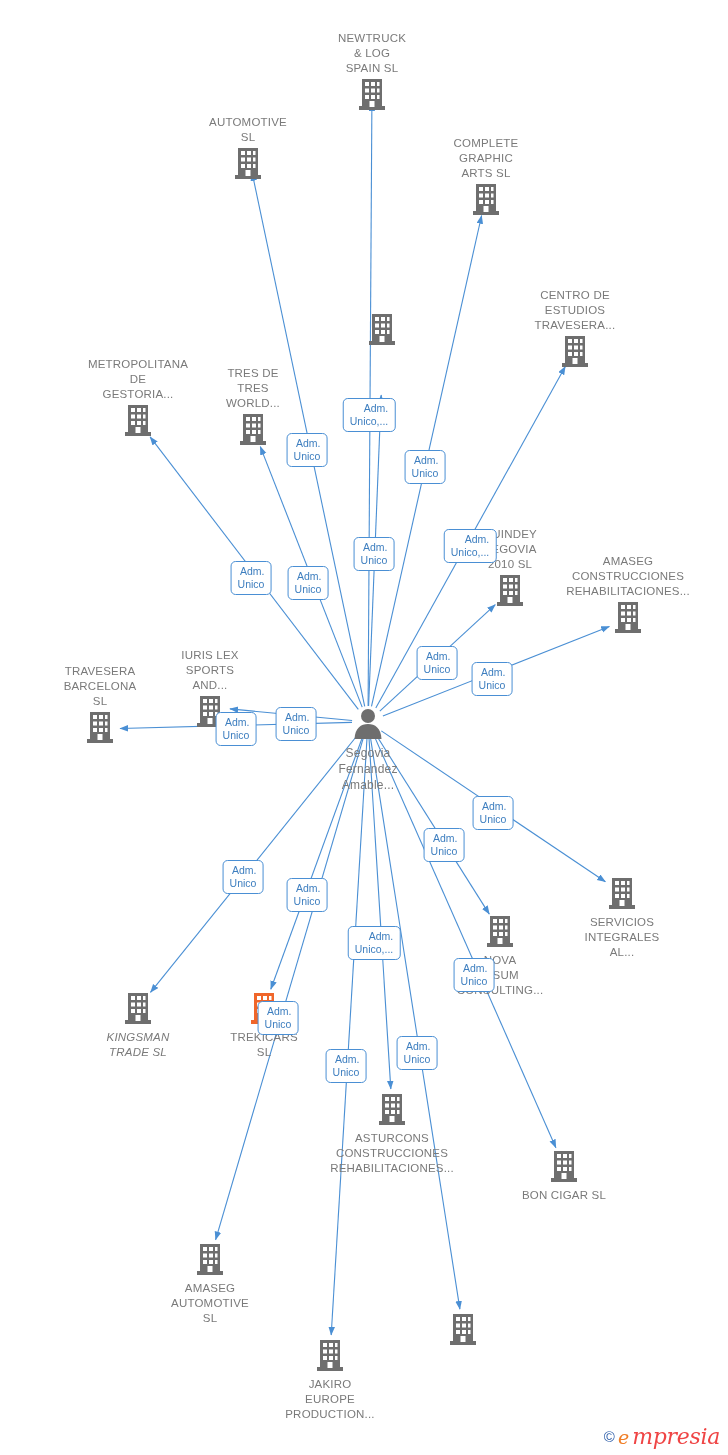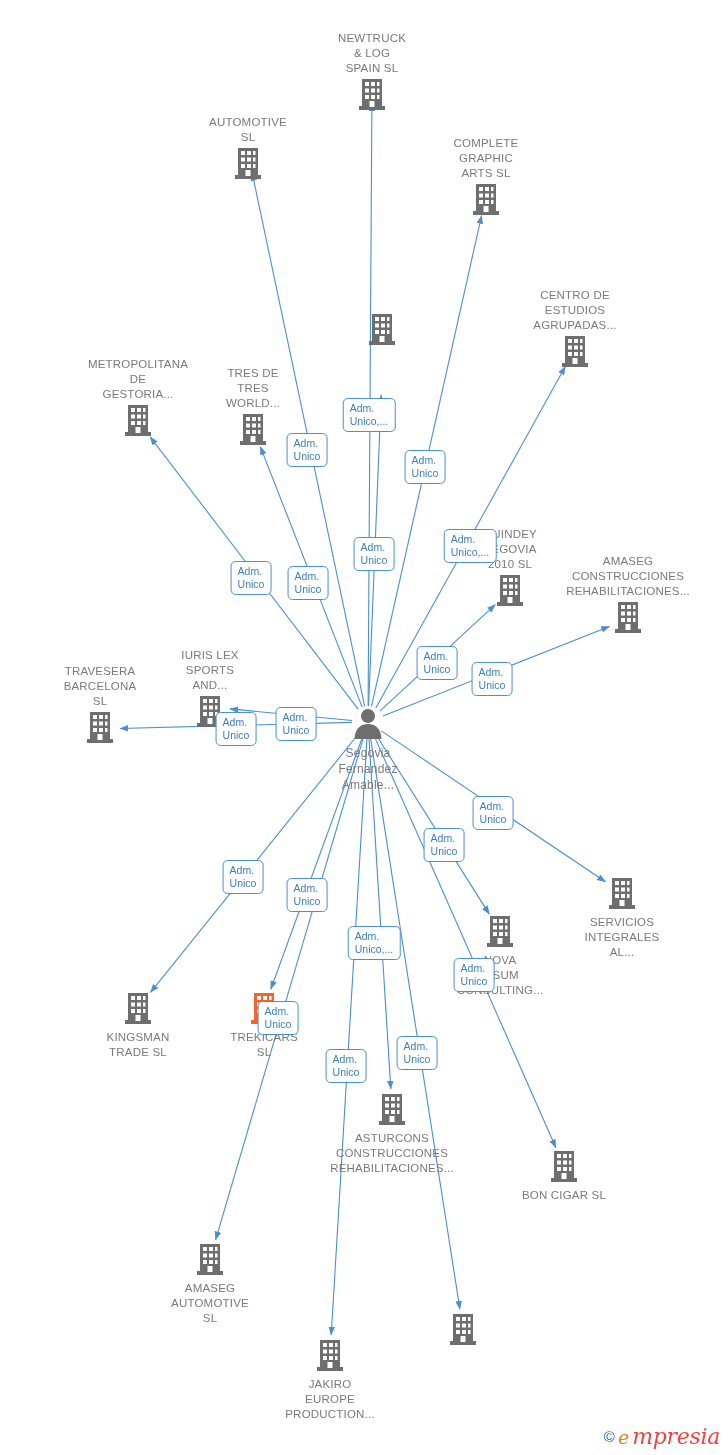--- a/index.html
+++ b/index.html
@@ -12,21 +12,21 @@
     white-space:pre-line;
   }
   .node .ico{display:block;margin:0 auto;}
   .node.below .label{margin-top:1px;}
   .node.above .label{margin-bottom:1px;text-align:center;}
   .person .label{color:#7a7a7a;font-size:12px;line-height:16px;}
   .edge-label{
     position:absolute;transform:translate(-50%,-50%);
     border:1px solid #4a8fd4;border-radius:5px;background:#ffffff;
     color:#3d7ebf;font-size:10.5px;line-height:13px;
-    padding:3px 6px;text-align:left;white-space:pre-line;
+    padding:3px 6px;text-align:right;white-space:pre-line;
     box-sizing:border-box;
   }
   #watermark{position:absolute;right:8px;bottom:6px;display:flex;align-items:center;gap:3px;}
   #watermark .c{color:#2b5ca8;font-size:15px;}
   #watermark .wm-e{color:#f07e26;font-size:19px;font-family:"DejaVu Serif",serif;font-style:italic;}
   #watermark .wm-rest{color:#ef4444;font-size:22px;font-family:"DejaVu Serif",serif;font-style:italic;letter-spacing:-.3px;}
 </style>
 </head>
 <body>
 
@@ -130,21 +130,21 @@
               <rect x="8" y="18" width="4" height="4"></rect>
               <rect x="14" y="18" width="4" height="4"></rect>
               <rect x="20" y="18" width="2.5" height="4"></rect>
               <rect x="12.5" y="24" width="5" height="6"></rect>
             </g>
           </svg></span>
       </div>
       <div class="node above" style="left: 575px; top: 288px;">
         <div class="label">CENTRO DE
 ESTUDIOS
-AGRUPADAS...</div>
+TRAVESERA...</div>
         <span class="ico"><svg width="30" height="34" viewBox="0 0 30 34">
             <rect x="5" y="2" width="20" height="28" fill="#6e6e6e"></rect>
             <rect x="2" y="29" width="26" height="4" fill="#6e6e6e"></rect>
             <g fill="#ffffff">
               <rect x="8" y="5" width="4" height="4"></rect>
               <rect x="14" y="5" width="4" height="4"></rect>
               <rect x="20" y="5" width="2.5" height="4"></rect>
               <rect x="8" y="11.5" width="4" height="4"></rect>
               <rect x="14" y="11.5" width="4" height="4"></rect>
               <rect x="20" y="11.5" width="2.5" height="4"></rect>
@@ -334,21 +334,21 @@
               <rect x="8" y="18" width="4" height="4"></rect>
               <rect x="14" y="18" width="4" height="4"></rect>
               <rect x="20" y="18" width="2.5" height="4"></rect>
               <rect x="12.5" y="24" width="5" height="6"></rect>
             </g>
           </svg></span>
         <div class="label">NOVA
 IPSUM
 CONSULTING...</div>
       </div>
-      <div class="node below" style="left: 138px; top: 991px;">
+      <div class="node below" style="left: 138px; top: 991px; font-style: italic;">
         <span class="ico"><svg width="30" height="34" viewBox="0 0 30 34">
             <rect x="5" y="2" width="20" height="28" fill="#6e6e6e"></rect>
             <rect x="2" y="29" width="26" height="4" fill="#6e6e6e"></rect>
             <g fill="#ffffff">
               <rect x="8" y="5" width="4" height="4"></rect>
               <rect x="14" y="5" width="4" height="4"></rect>
               <rect x="20" y="5" width="2.5" height="4"></rect>
               <rect x="8" y="11.5" width="4" height="4"></rect>
               <rect x="14" y="11.5" width="4" height="4"></rect>
               <rect x="20" y="11.5" width="2.5" height="4"></rect>

